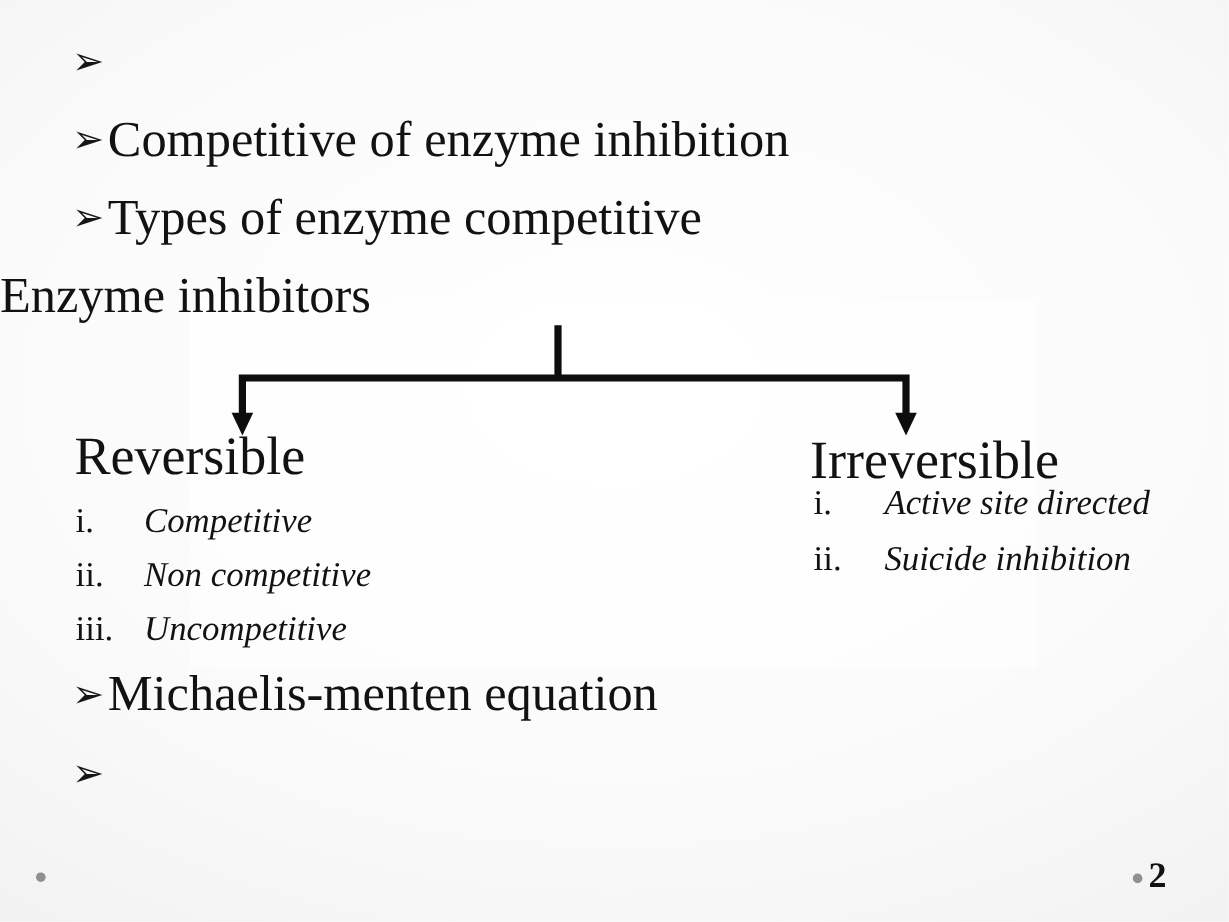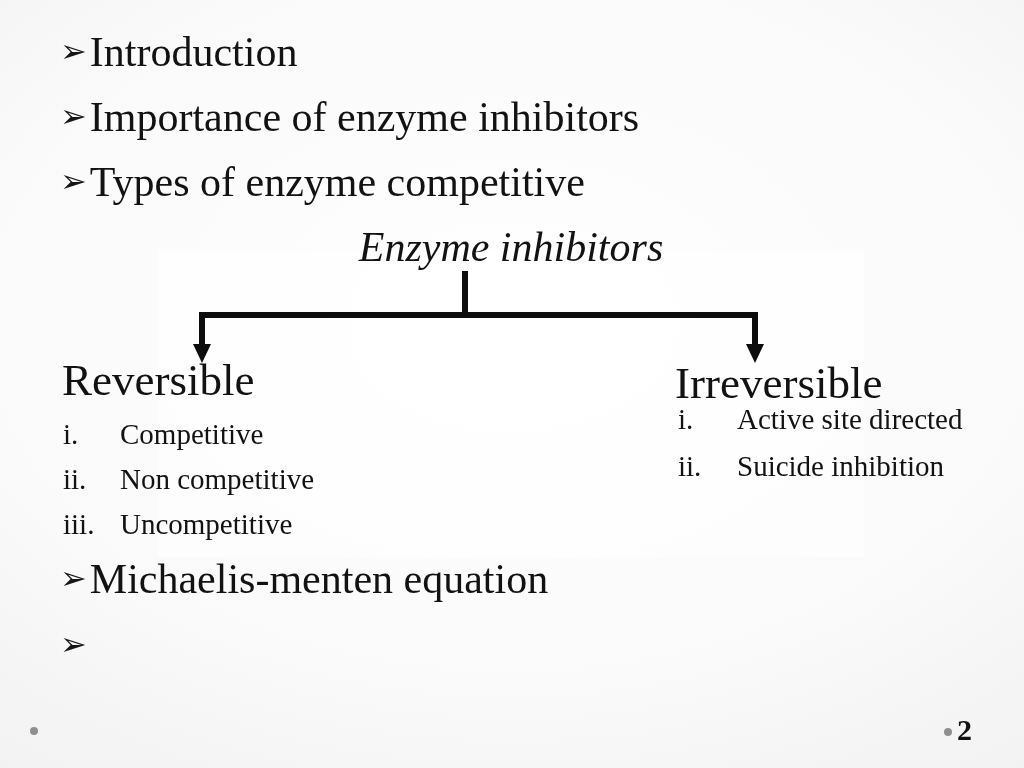--- a/index.html
+++ b/index.html
@@ -21,54 +21,53 @@
     font-size:32px; line-height:46px;
     margin-right:3px; color:#161616;
   }
   .diagram-box {
     position:absolute; left:158px; top:251px;
     width:706px; height:306px;
     background:rgba(255,255,255,0.55);
   }
   .diagram-title {
     position:absolute; left:0; top:223px; width:1022px;
-    text-align:center; font-size:42px; line-height:48px; white-space:nowrap;font-style:italic;
+    text-align:left; font-size:42px; line-height:48px; white-space:nowrap;
   }
   .connector-svg { position:absolute; left:0; top:0; pointer-events:none; }
   .branch-title {
     position:absolute; font-size:45px; line-height:48px; white-space:nowrap;
   }
   .roman-row { position:absolute; font-size:29px; line-height:34px; white-space:nowrap; }
   .roman-num { position:absolute; left:0; top:0; }
-  .roman-label { position:absolute; top:0; }
+  .roman-label { position:absolute; top:0;font-style:italic; }
   .left-col .roman-label { left:57px; }
   .right-col .roman-label { left:59px;text-align:right; }
   .footer-dot {
     position:absolute; width:8px; height:8px; border-radius:50%;
     background:#8f8f8f;
   }
   .page-number {
     position:absolute; left:957px; top:713px;
     font-size:30px; font-weight:bold; line-height:34px;
   }
 </style>
 </head>
 <body>
 
 <div class="slide">
 
   <div class="diagram-box"></div>
 
   <div class="bullet-line" style="top:28px">
     <span class="bullet-marker">➢</span>
-    <span>Introduction</span>
   </div>
   <div class="bullet-line" style="top:93px">
     <span class="bullet-marker">➢</span>
-    <span>Importance of enzyme inhibitors</span>
+    <span>Competitive of enzyme inhibition</span>
   </div>
   <div class="bullet-line" style="top:158px">
     <span class="bullet-marker">➢</span>
     <span>Types of enzyme competitive</span>
   </div>
 
   <div class="diagram-title">Enzyme inhibitors</div>
 
   <svg class="connector-svg" width="1024" height="768" viewBox="0 0 1024 768">
     <path d="M465 271 L465 315 M202 347 L202 315 L755 315 L755 347" fill="none" stroke="#0d0d0d" stroke-width="6"></path>

